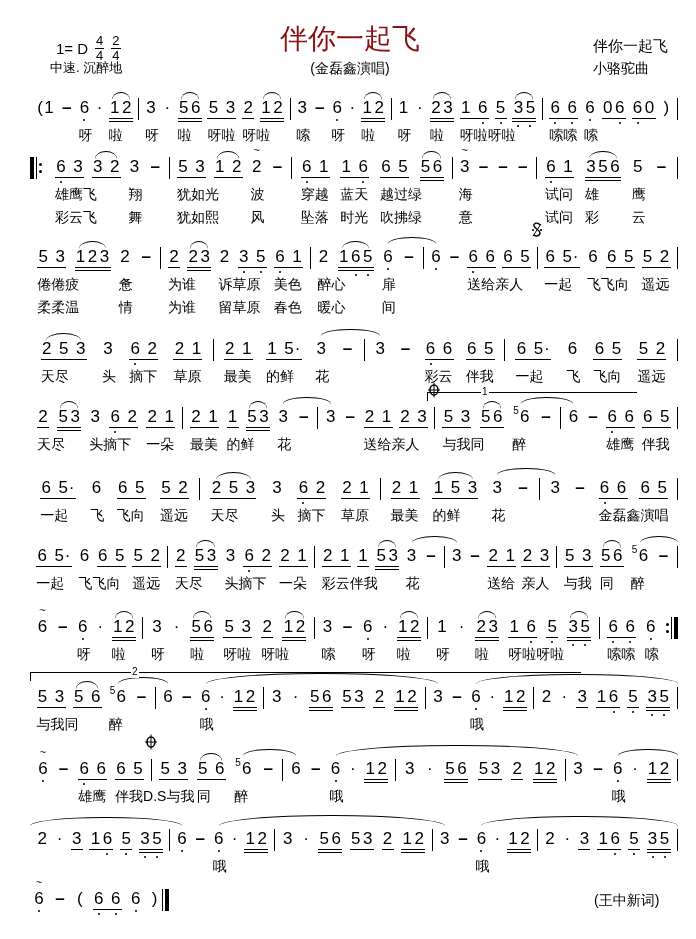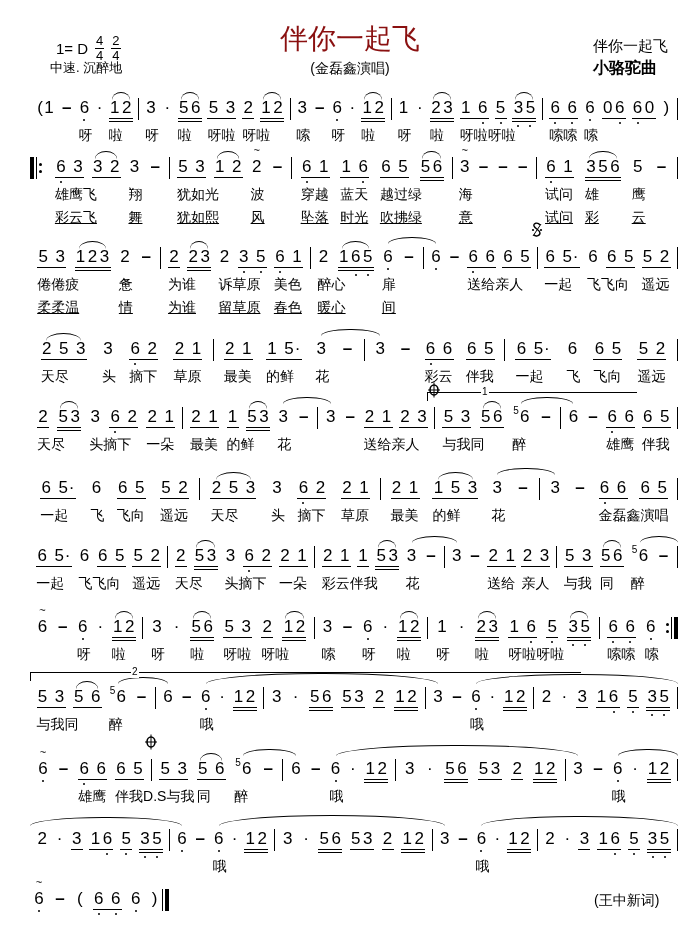--- a/index.html
+++ b/index.html
@@ -8,21 +8,21 @@
   
   .hdr{position:absolute;white-space:nowrap;line-height:20px;}
   .key{left:56px;top:35px;font-size:15px;display:flex;align-items:center;}
   .frac{display:inline-flex;flex-direction:column;align-items:center;font-size:13px;line-height:12px;margin-left:7px;}
   .frac .num{border-bottom:1px solid #000;padding:0 1px 1px 1px;}
   .frac .den{padding-top:1px;}
   .tempo{left:50px;top:58px;font-size:13px;}
   .title{left:0;width:700px;text-align:center;top:22px;font-size:28px;line-height:34px;}
   .singer{left:0;width:700px;text-align:center;top:58px;font-size:14px;}
   .lyricist{left:593px;top:36px;font-size:15px;}
-  .composer{left:593px;top:58px;font-size:16px;font-weight:bold;}
+  .composer{left:593px;top:58px;font-size:14px;}
   .footer{position:absolute;left:594px;top:891px;font-size:14px;line-height:18px;white-space:nowrap;}
 
   
   .row{position:absolute;left:30px;width:648px;height:22px;display:flex;align-items:flex-start;}
   .row.compact{width:auto;}
   .measure{display:flex;justify-content:space-around;align-items:flex-start;flex-basis:0;min-width:0;position:relative;padding:0 3px;}
   .row.compact .measure{flex:none;justify-content:flex-start;gap:8px;}
   .bar{flex:none;width:1px;height:22px;background:#000;position:relative;}
   .grp{position:relative;display:inline-flex;align-items:flex-start;height:20px;line-height:20px;font-size:17px;white-space:nowrap;padding:0 1px;}
   .grp.u1,.grp.u2{border-bottom:1px solid #000;}
@@ -34,21 +34,21 @@
   .n.low::after{content:'';position:absolute;left:50%;margin-left:-1px;width:2px;height:2px;border-radius:1px;background:#000;bottom:-3px;}
   .u1 .n.low::after{bottom:-6px;}
   .u2 .n.low::after{bottom:-9px;}
   .n.tr::before{content:'~';position:absolute;top:-13px;left:0;width:100%;text-align:center;font-size:11px;line-height:12px;}
   .gap{display:inline-block;width:7px;}
   .dash{display:inline-block;width:12px;text-align:center;font-weight:bold;}
   .rdot{display:inline-block;width:7px;text-align:center;}
   .grace{font-size:10px;line-height:10px;position:relative;top:-1px;margin-right:1px;}
   .paren{display:inline-block;padding:0 1px;}
   .lyr{position:absolute;left:0;top:28px;font-size:14px;line-height:18px;white-space:nowrap;}
-  .lyr.v2{top:51px;text-decoration:underline;}
+  .lyr.v2{top:51px;}
   .tie{position:absolute;border-top:1px solid #000;border-radius:50% 50% 0 0/100% 100% 0 0;pointer-events:none;}
   .rep{display:flex;align-items:stretch;height:22px;flex:none;gap:2px;}
   .rep-start{margin-right:6px;}
   .rep-end{margin-left:2px;}
   .rep .thick{display:block;width:4px;background:#000;}
   .rep .thin{display:block;width:1px;background:#000;}
   .rep .dots{display:block;width:3px;position:relative;}
   .rep .dots::before,.rep .dots::after{content:'';position:absolute;left:0;width:3px;height:3px;border-radius:50%;background:#000;}
   .rep .dots::before{top:6px;}
   .rep .dots::after{top:13px;}

